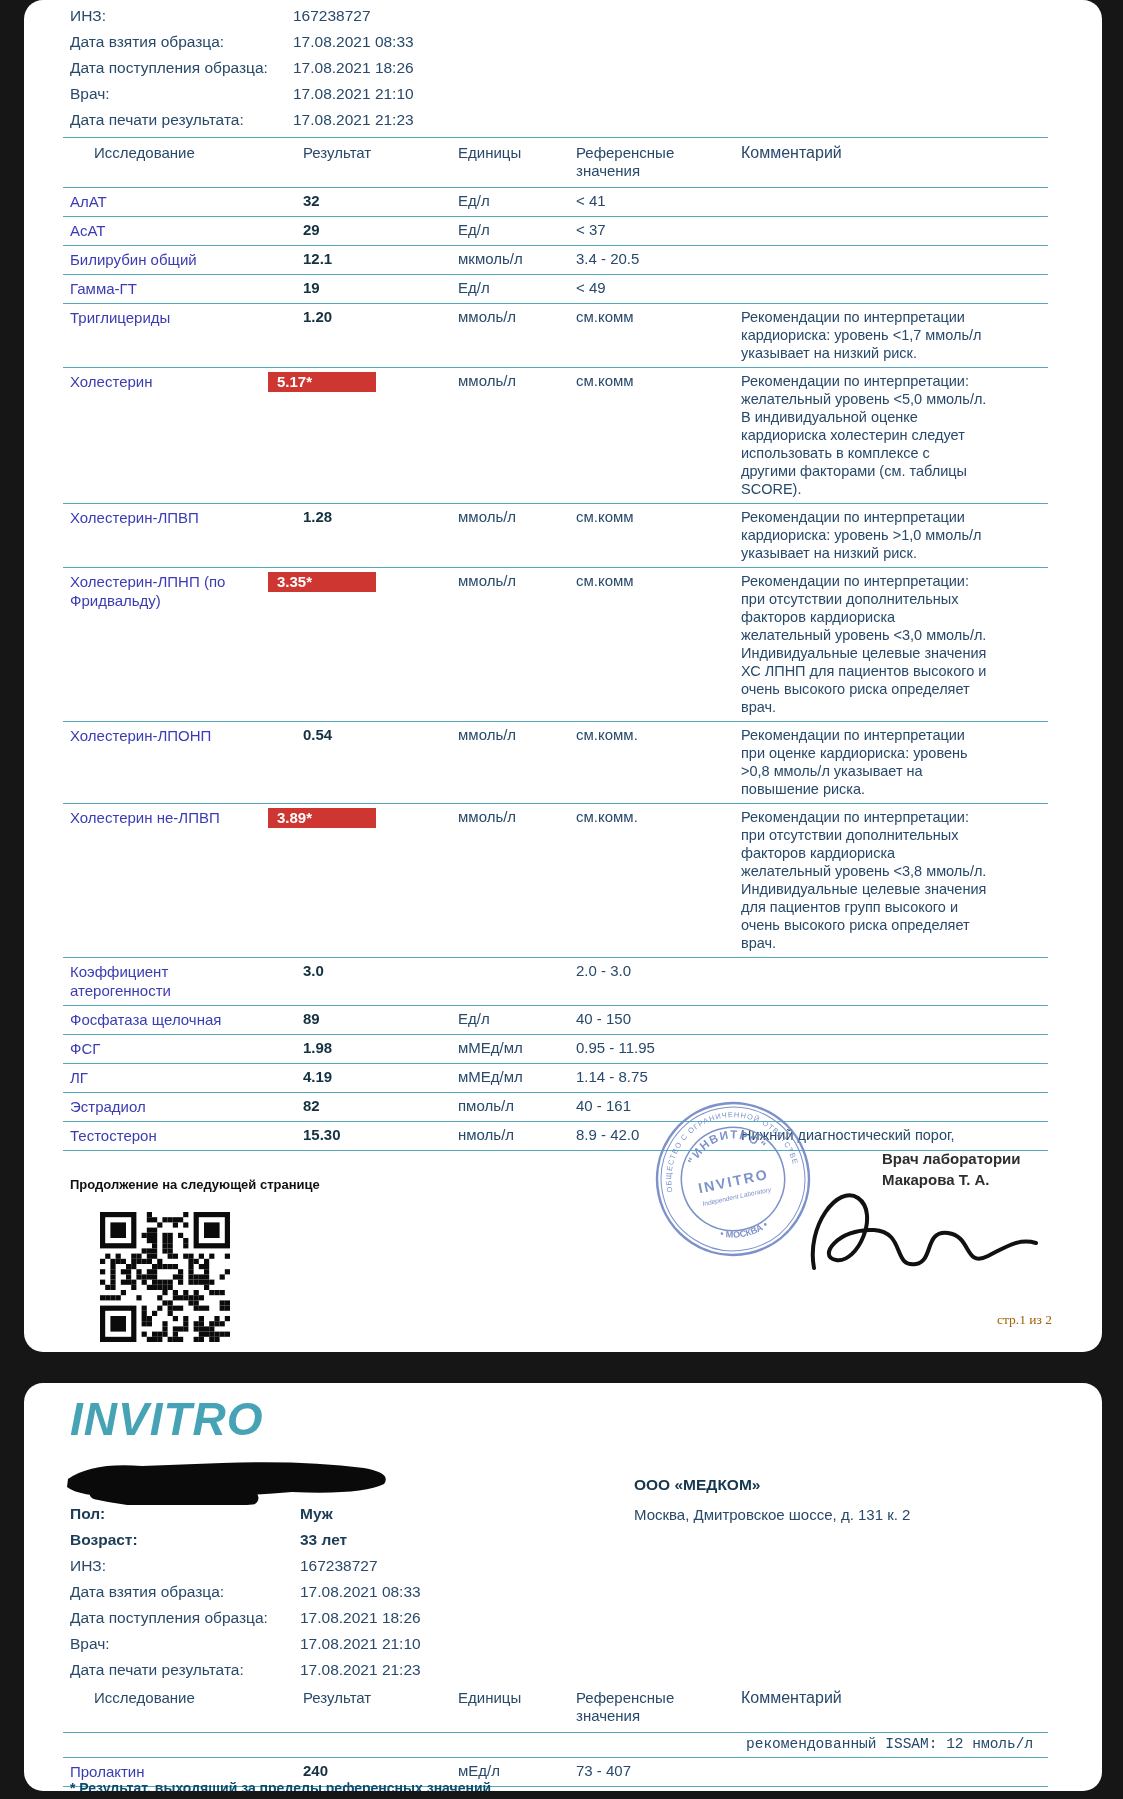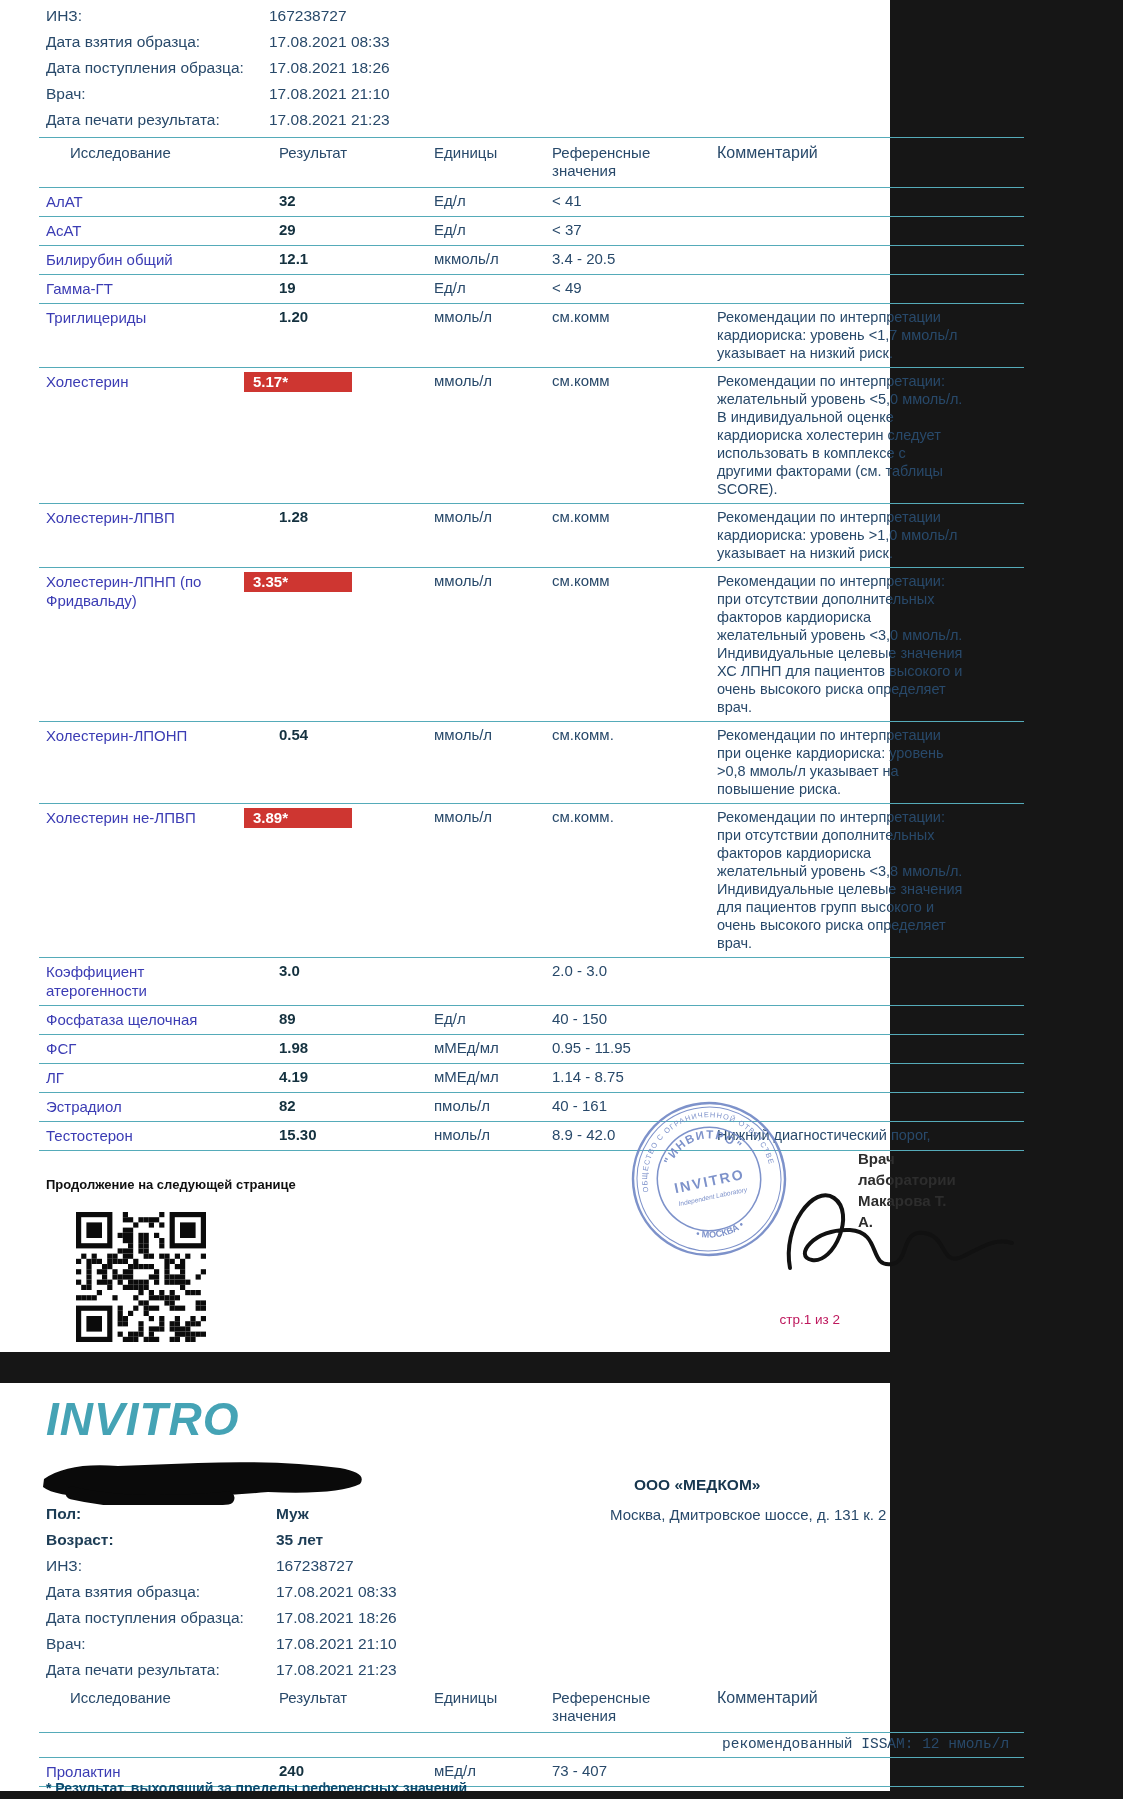--- a/index.html
+++ b/index.html
@@ -14,21 +14,21 @@
     --void:#161616;
   }
   *{box-sizing:border-box;}
   html,body{margin:0;padding:0;}
   body{
     width:1123px;height:1799px;position:relative;overflow:hidden;
     background:var(--void);
     font-family:"Liberation Sans", sans-serif;
     color:var(--ink);
   }
-  .page{position:absolute;left:0;width:890px;background:var(--paper);}
+  .page{position:absolute;left:24px;width:1078px;background:var(--paper);border-radius:19px;}
   .page-1{top:0;height:1352px;}
   .page-2{top:1383px;height:408px;}
   .separator{position:absolute;left:0;top:1352px;width:1123px;height:31px;background:var(--void);}
   .bottom-band{position:absolute;left:0;top:1791px;width:1123px;height:8px;background:var(--void);}
 
   
   .info{margin:6px 0 0 46px;display:grid;grid-template-columns:223px auto;row-gap:7px;font-size:15.5px;line-height:19px;}
   .info .b{font-weight:bold;color:#1c3c55;}
   .p2-info{position:absolute;left:46px;top:121px;margin:0;gap:7px;}
 
@@ -57,28 +57,28 @@
 
   
   .qr-wrap{margin:20px 0 0 48px;width:185px;}
   .qr-svg{width:130px;height:130px;display:block;margin:0 auto 10px auto;}
   .qr-cap{font-size:11px;line-height:15px;color:#333;text-align:center;}
 
   
   .stamp{position:absolute;left:628px;top:1098px;width:162px;height:162px;opacity:.92;}
   .doctor{position:absolute;left:858px;top:1132px;font-size:15px;font-weight:bold;color:#2d2d2d;line-height:21px;margin-top:16px;}
   .signature{position:absolute;left:772px;top:1168px;width:250px;height:130px;}
-  .page-num{position:absolute;right:50px;top:1312px;font-size:13.5px;color:#be185d;}
+  .page-num{position:absolute;right:50px;top:1312px;font-size:13.5px;color:#a16207;font-family:Liberation Serif, serif;}
 
   
   .logo{margin:12px 0 0 46px;font-size:46px;font-style:italic;font-weight:bold;
         letter-spacing:1px;color:var(--logo-teal);line-height:48px;display:inline-block;}
   .redaction{position:absolute;left:38px;top:74px;width:335px;height:48px;}
   .clinic{position:absolute;left:610px;top:92px;font-size:15px;line-height:19px;}
-  .clinic .nm{font-weight:bold;color:#16364e;font-size:15.5px;margin-left:24px;}
+  .clinic .nm{font-weight:bold;color:#16364e;font-size:15.5px;}
   .clinic .addr{margin-top:11px;}
   .p2-table{position:absolute;left:39px;top:300px;margin:0;}
   .carry .c-com{color:var(--ink);font-family:Liberation Mono, monospace;}
   .carry{padding:2px 0 4px;}
   .footnote{position:absolute;left:46px;top:397px;font-size:14px;font-weight:bold;color:#0c4a6e;}
 </style>
 </head>
 <body>
 
 <div class="page page-1">
@@ -481,21 +481,21 @@
 
   <div class="clinic">
     <div class="nm">ООО «МЕДКОМ»</div>
     <div class="addr">Москва, Дмитровское шоссе, д. 131 к. 2</div>
   </div>
 
   <div class="info p2-info">
     <div class="b">Пол:</div>
       <div class="b">Муж</div>
     <div class="b">Возраст:</div>
-      <div class="b">35 лет</div>
+      <div class="b">33 лет</div>
     <div>ИНЗ:</div>
       <div>167238727</div>
     <div>Дата взятия образца:</div>
       <div>17.08.2021 08:33</div>
     <div>Дата поступления образца:</div>
       <div>17.08.2021 18:26</div>
     <div>Врач:</div>
       <div>17.08.2021 21:10</div>
     <div>Дата печати результата:</div>
       <div>17.08.2021 21:23</div>

